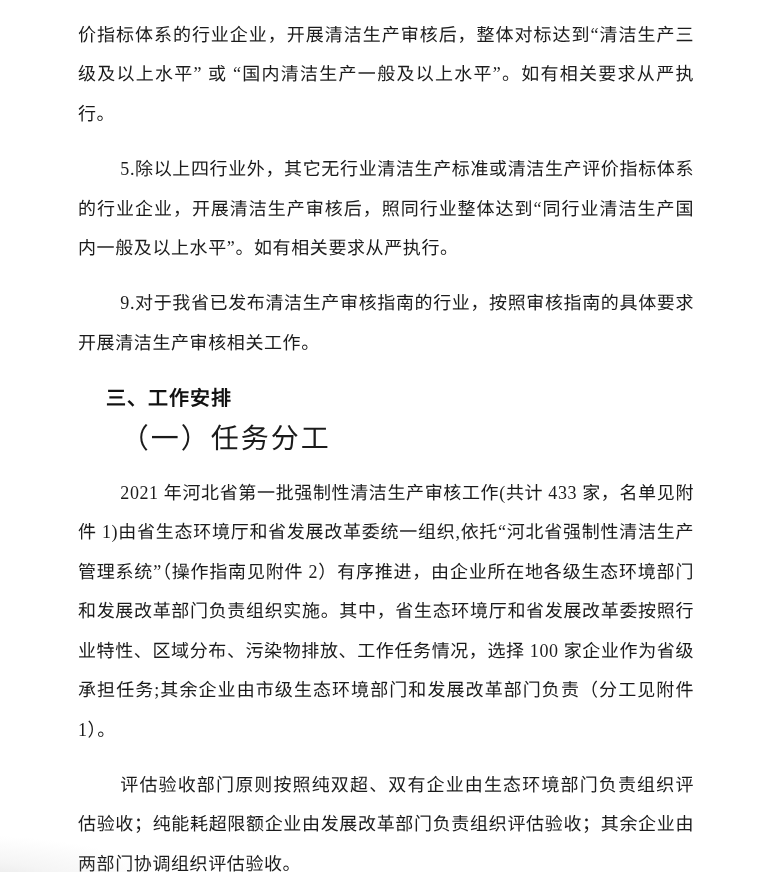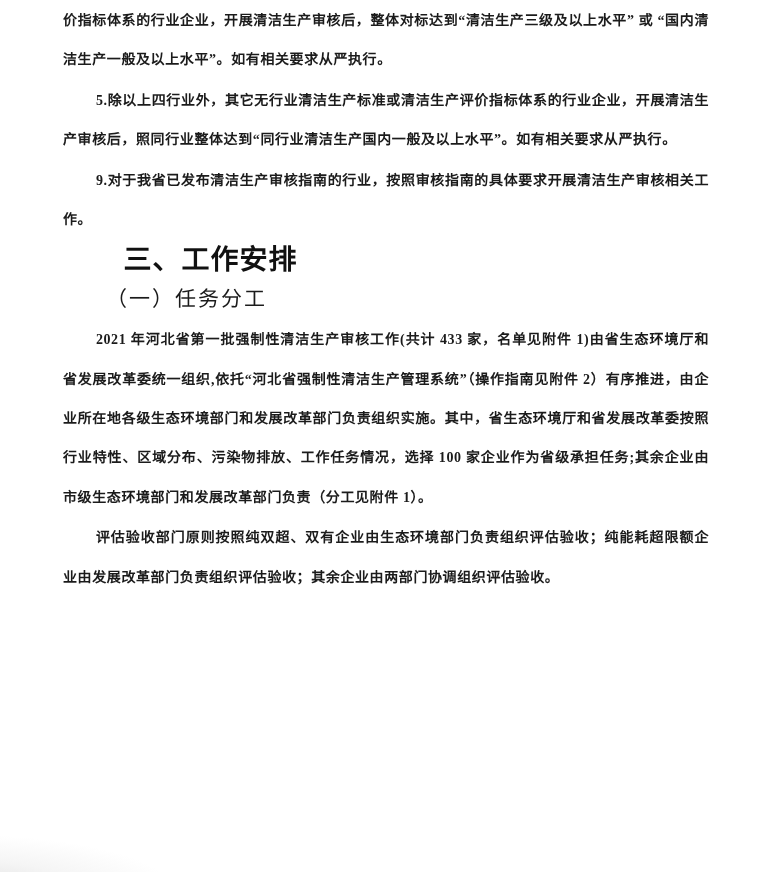--- a/index.html
+++ b/index.html
@@ -15,45 +15,45 @@
     overflow: hidden;
     font-family: "Liberation Serif", serif;
   }
   .content {
     position: absolute;
     left: 62px;
     top: 0;
     width: 648px;
   }
   .para {
-    margin: 1px;
-    font-size: 14px;
+    margin: 16px;
+    font-size: 18px;
     line-height: 39.4px;
     letter-spacing: 0.6px;
     text-align: justify;
     text-justify: inter-ideograph;
     color: #1b1b1b;
-    font-weight: bold;
+    font-weight: normal;
   }
   .indent {
     text-indent: 2.35em;
   }
   .heading-bold {
     margin: 0;
     font-family: "Liberation Sans", sans-serif;
     font-weight: 700;
-    font-size: 28px;
+    font-size: 20px;
     line-height: 39.4px;
     letter-spacing: 1px;
     color: #111111;
     text-indent: 2.2em;
   }
   .heading-kai {
     margin: 0;
-    font-size: 21px;
+    font-size: 28px;
     line-height: 39.4px;
     letter-spacing: 2px;
     color: #1b1b1b;
     font-weight: normal;
     text-indent: 2.1em;
   }
   .smudge {
     position: absolute;
     left: -40px;
     bottom: -22px;

